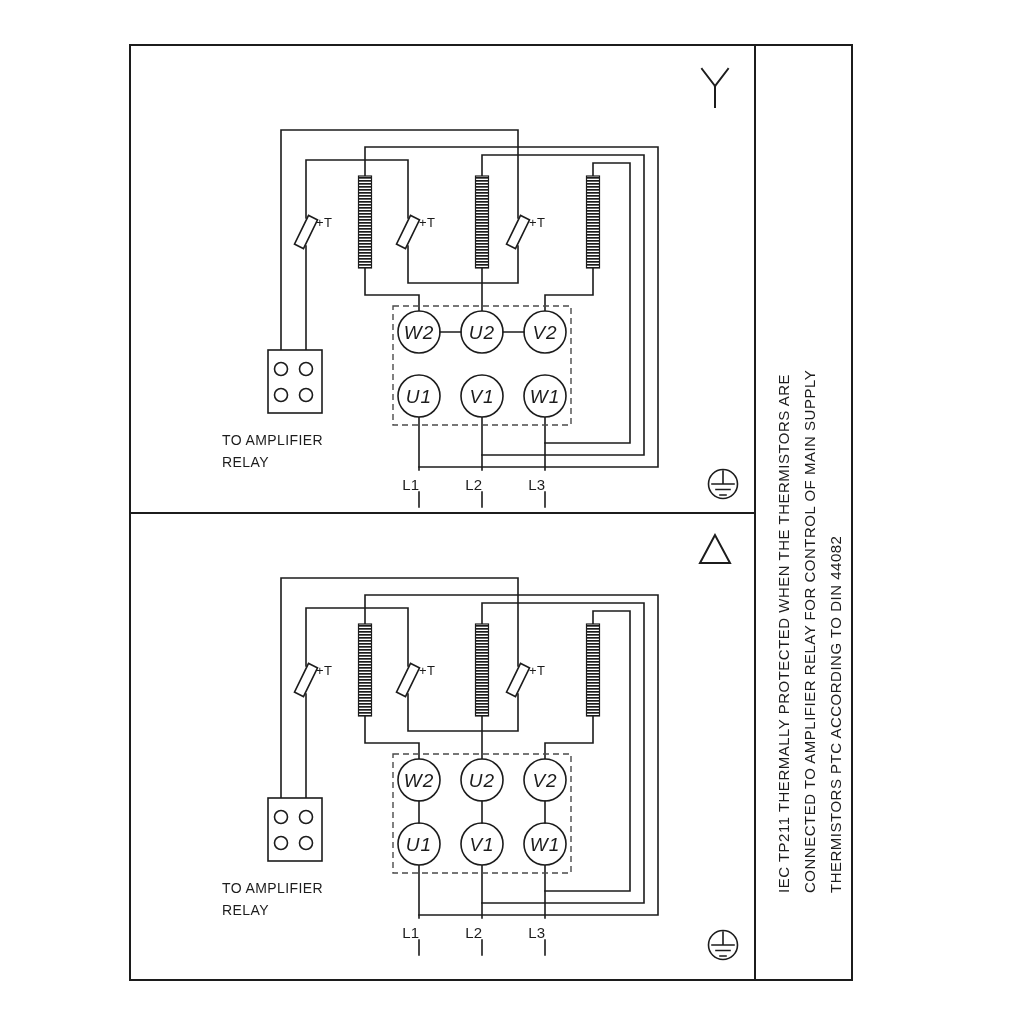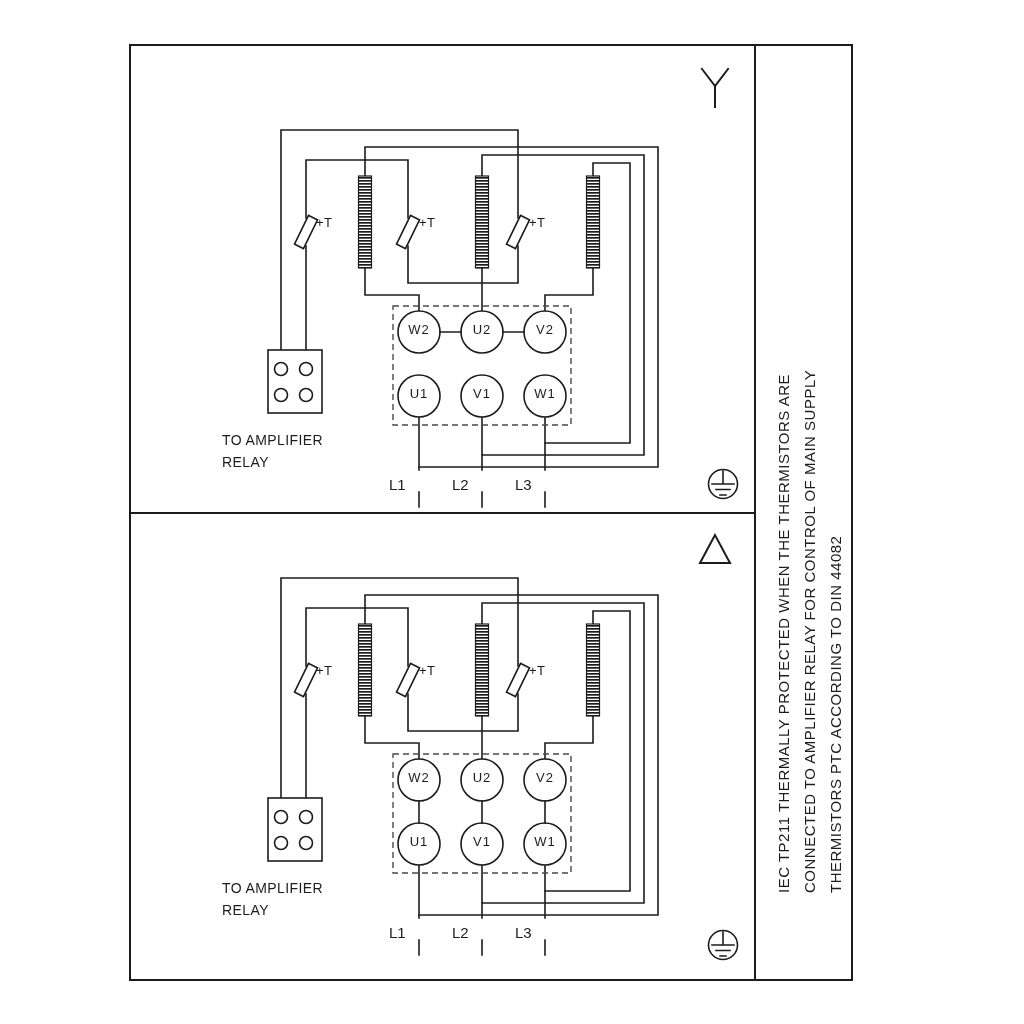--- a/index.html
+++ b/index.html
@@ -10,23 +10,23 @@
 
   
   .lw   { stroke:var(--line); stroke-width:1.6; fill:none; stroke-linecap:square; }
   .lw2  { stroke:var(--line); stroke-width:2;   fill:none; stroke-linecap:square; }
   .fillw{ fill:#ffffff; }
   .dash { stroke:#4a4a4a; stroke-width:1.4; fill:none; stroke-dasharray:6 4; }
   .bar  { stroke:var(--line); stroke-width:1.2; }
 
   
   .lbl    { position:absolute; color:var(--line); }
-  .term   { width:50px; text-align:center; font-size:13px; letter-spacing:1px; }
+  .term   { width:50px; text-align:center; font-size:19px; letter-spacing:1px;font-style:italic; }
   .tplus  { font-size:13px; letter-spacing:0.5px; }
-  .supply { width:30px; text-align:left; font-size:15px; }
+  .supply { width:30px; text-align:right; font-size:15px; }
   .relay  { font-size:14px; letter-spacing:0.4px; }
 
   .sidenote { position:absolute; left:771px; top:893px; width:0; height:0; }
   .sidenote-inner { width:540px; transform:rotate(-90deg); transform-origin:0 0;
                     font-size:15px; line-height:26px; letter-spacing:0.5px;
                     white-space:nowrap; color:var(--line); }
   .sidenote-inner div { height:26px; }
 </style>
 </head>
 <body>

